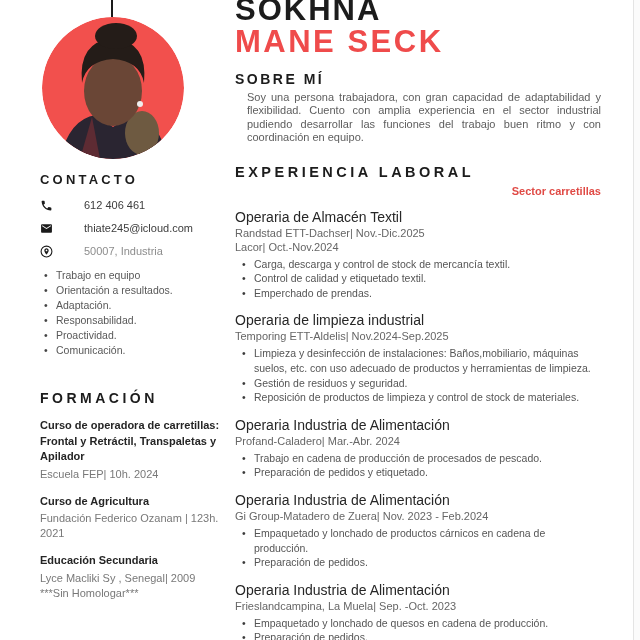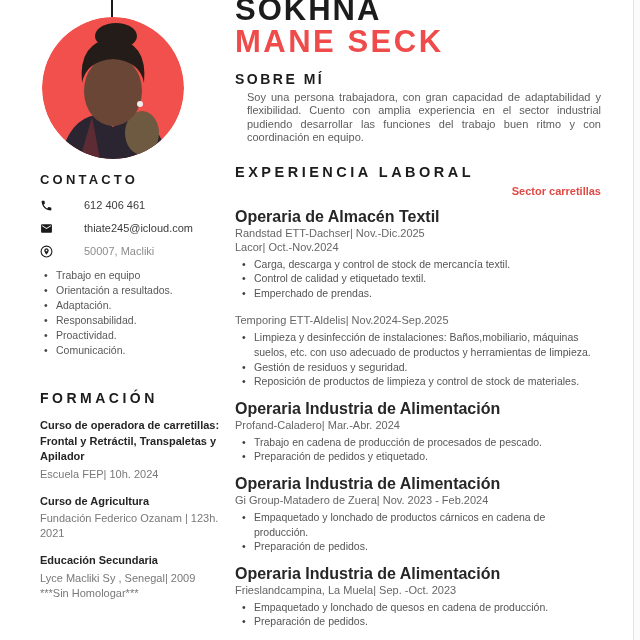--- a/index.html
+++ b/index.html
@@ -53,21 +53,21 @@
     margin-top:4px;font-size:11px;line-height:13.4px;color:#5d5d5d;text-align:justify;margin-left:12px;
   }
   .exp-heading{
     margin-top:19px;font-size:14.5px;font-weight:bold;color:#1c1c1c;letter-spacing:3.5px;
   }
   .sector-label{
     margin-top:5px;text-align:right;font-size:11px;font-weight:bold;color:#e04a45;
   }
   .job{margin-top:13px;}
   .job:first-of-type{margin-top:2px;}
-  .job-title{font-size:16px;font-weight:bold;color:#272727;line-height:14px;}
+  .job-title{font-size:14px;font-weight:normal;color:#272727;line-height:14px;}
   .job-company{font-size:11px;color:#666666;line-height:14px;margin-top:2px;}
   .job-bullets{margin:3px 0 0 0;padding:0;list-style:none;}
   .job-bullets li{
     font-size:10.5px;color:#555555;line-height:14.6px;padding-left:19px;position:relative;
   }
   .job-bullets li::before{content:"•";position:absolute;left:7px;color:#3a3a3a;}
 </style>
 </head>
 <body>
 
@@ -115,21 +115,21 @@
       </span>
       <span class="contact-text">thiate245@icloud.com</span>
     </div>
     <div class="contact-row">
       <span class="cicon">
         <svg viewBox="0 0 24 24">
           <circle cx="12" cy="12" r="10" fill="none" stroke="#1a1a1a" stroke-width="2"></circle>
           <path fill="#1a1a1a" d="M12 6c-2.2 0-4 1.8-4 4 0 3 4 7.5 4 7.5s4-4.5 4-7.5c0-2.2-1.8-4-4-4zm0 5.6a1.6 1.6 0 1 1 0-3.2 1.6 1.6 0 0 1 0 3.2z"></path>
         </svg>
       </span>
-      <span class="contact-text muted">50007, Macliki</span>
+      <span class="contact-text muted">50007, Industria</span>
     </div>
   </div>
 
   <ul class="skills-list">
     <li>Trabajo en equipo</li>
     <li>Orientación a resultados.</li>
     <li>Adaptación.</li>
     <li>Responsabilidad.</li>
     <li>Proactividad.</li>
     <li>Comunicación.</li>
@@ -170,20 +170,21 @@
       <div>Lacor| Oct.-Nov.2024</div>
     </div>
     <ul class="job-bullets">
       <li>Carga, descarga y control de stock de mercancía textil.</li>
       <li>Control de calidad y etiquetado textil.</li>
       <li>Emperchado de prendas.</li>
     </ul>
   </div>
 
   <div class="job">
+    <div class="job-title">Operaria de limpieza industrial</div>
     <div class="job-company">Temporing ETT-Aldelis| Nov.2024-Sep.2025</div>
     <ul class="job-bullets">
       <li>Limpieza y desinfección de instalaciones: Baños,mobiliario, máquinas suelos, etc. con uso adecuado de productos y herramientas de limpieza.</li>
       <li>Gestión de residuos y seguridad.</li>
       <li>Reposición de productos de limpieza y control de stock de materiales.</li>
     </ul>
   </div>
 
   <div class="job">
     <div class="job-title">Operaria Industria de Alimentación</div>

